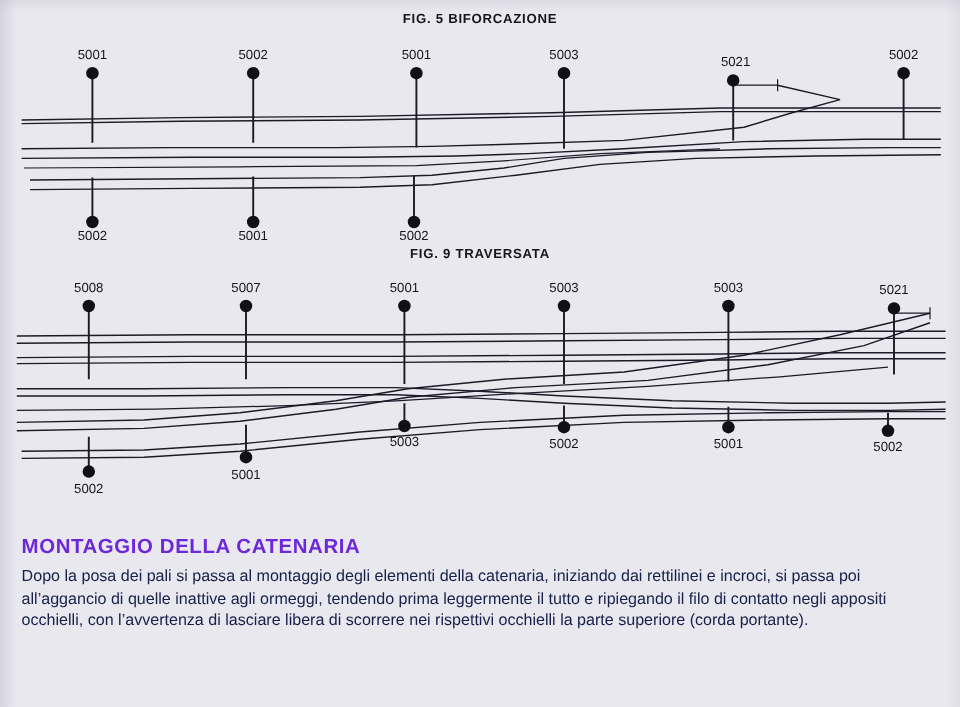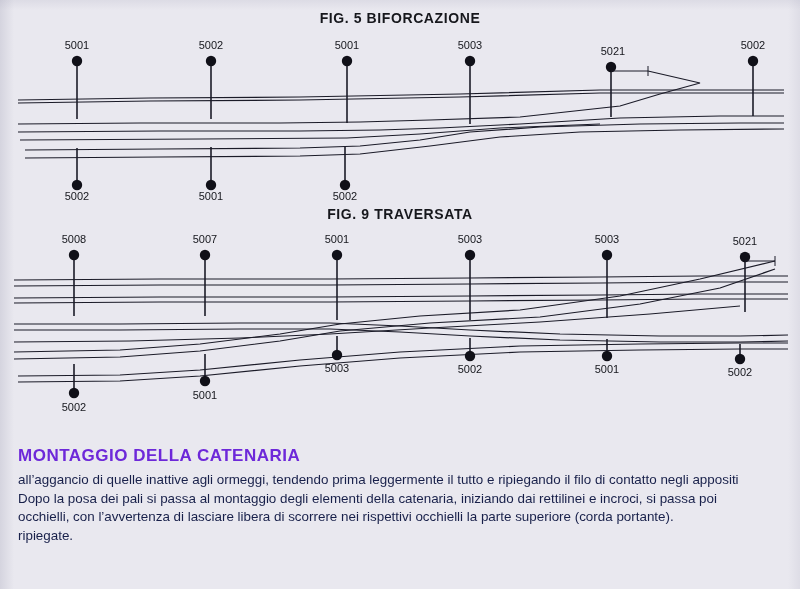--- a/index.html
+++ b/index.html
@@ -28,21 +28,21 @@
     background:
       linear-gradient(to right, rgba(160,160,180,0.28) 0px, rgba(232,231,238,0) 14px),
       linear-gradient(to bottom, rgba(170,170,190,0.20) 0px, rgba(232,231,238,0) 10px),
       linear-gradient(to left, rgba(170,170,190,0.18) 0px, rgba(232,231,238,0) 12px);
     pointer-events: none;
   }
   .fig-title {
     position: absolute;
     width: 100%;
     text-align: center;
-    font-size: 14px;
+    font-size: 11px;
     letter-spacing: 0.6px;
     color: #16171c;
     font-weight: 600;
   }
   #fig5-title { top: 10px; }
   #fig6-title { top: 206px; }
 
   svg.diagram {
     position: absolute;
     left: 0;
@@ -210,20 +210,19 @@
       <text class="lbl" x="740" y="152" text-anchor="middle">5002</text>
 
       <text class="lbl" x="74" y="187" text-anchor="middle">5002</text>
       <text class="lbl" x="205" y="175" text-anchor="middle">5001</text>
     </g>
   </svg>
 
   <div class="text-block">
     <div class="text-heading">MONTAGGIO DELLA CATENARIA</div>
     <div class="text-body">
+      <p>Dopo la posa dei pali si passa al montaggio degli elementi della catenaria, iniziando dai rettilinei e incroci, si passa poi</p>
       <p>all’aggancio di quelle inattive agli ormeggi, tendendo prima leggermente il tutto e ripiegando il filo di contatto negli appositi</p>
-      <p>Dopo la posa dei pali si passa al montaggio degli elementi della catenaria, iniziando dai rettilinei e incroci, si passa poi</p>
       <p>occhielli, con l’avvertenza di lasciare libera di scorrere nei rispettivi occhielli la parte superiore (corda portante).</p>
-      <p>ripiegate.</p>
     </div>
   </div>
 
 </div>
 
 </body></html>

